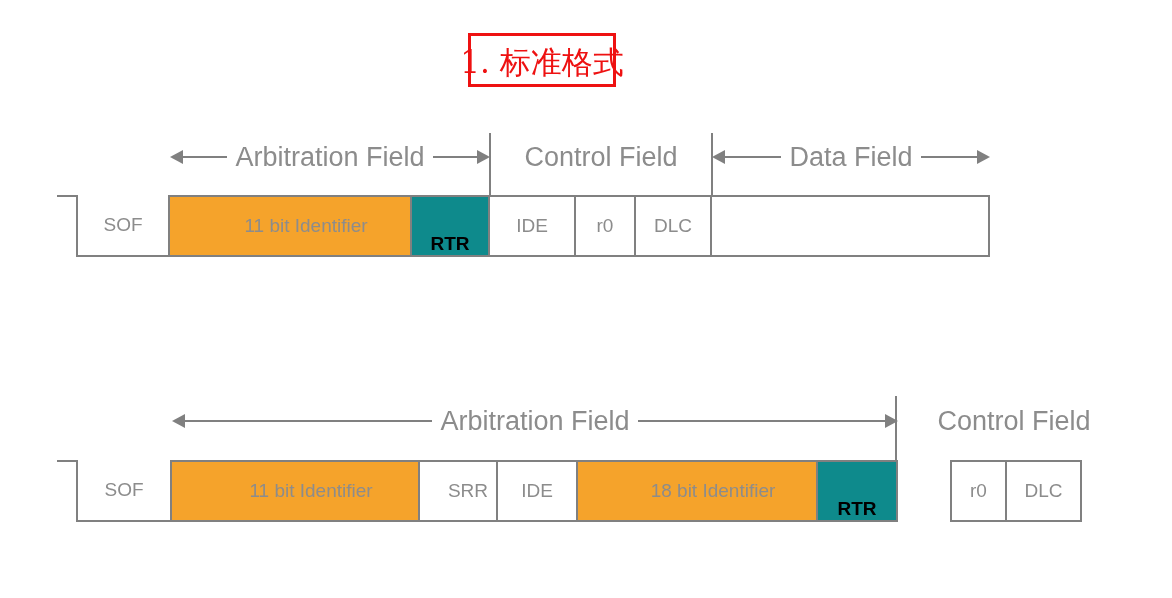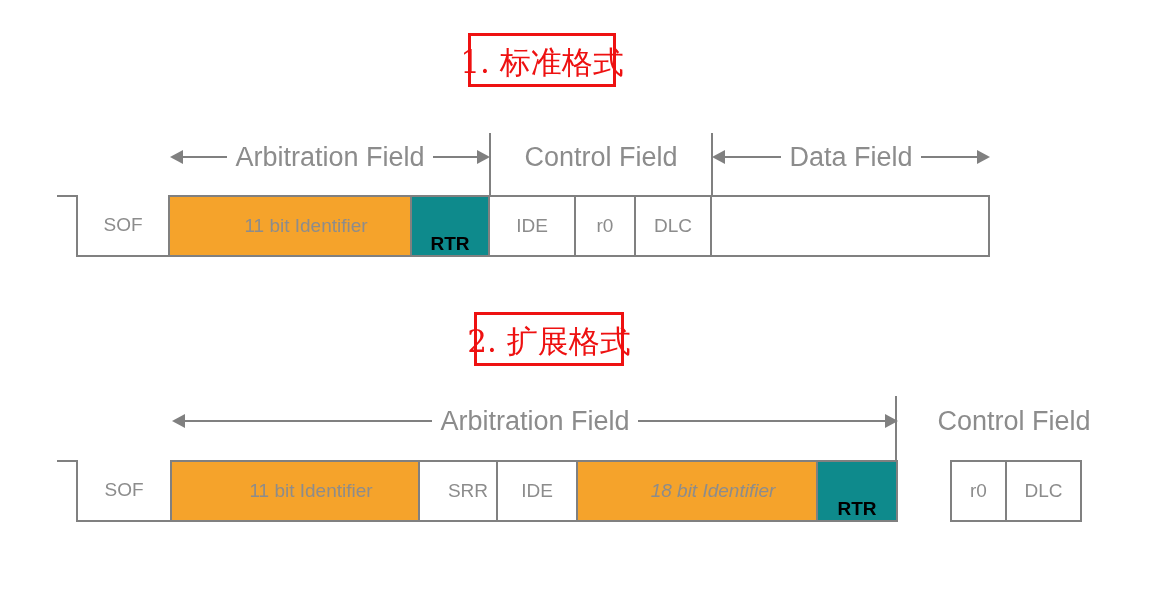--- a/index.html
+++ b/index.html
@@ -91,23 +91,20 @@
     <span>IDE</span>
   </div>
   <div class="cell" style="left:574px; top:195px; width:62px;">
     <span>r0</span>
   </div>
   <div class="cell" style="left:634px; top:195px; width:78px;">
     <span>DLC</span>
   </div>
   <div class="cell" style="left:710px; top:195px; width:280px;"></div>
 
-  <div class="title-box" style="left:474px; top:312px; width:150px; height:54px;">
-    <span>2. 扩展格式</span>
-  </div>
 
   <div class="flabel" style="left:172px; top:403px; width:726px;">
     <span class="ah l"></span>
     <span class="hline"></span>
     <span class="txt">Arbitration Field</span>
     <span class="hline"></span>
     <span class="ah r"></span>
   </div>
 
   <div class="flabel center" style="left:900px; top:403px; width:228px;">
@@ -123,21 +120,21 @@
   </div>
   <div class="cell orange" style="left:170px; top:460px; width:250px;">
     <span>11 bit Identifier</span>
   </div>
   <div class="cell" style="left:418px; top:460px; width:100px;">
     <span>SRR</span>
   </div>
   <div class="cell" style="left:496px; top:460px; width:82px;">
     <span>IDE</span>
   </div>
-  <div class="cell orange" style="left:576px; top:460px; width:242px;font-style:italic;">
+  <div class="cell orange" style="left:576px; top:460px; width:242px;">
     <span>18 bit Identifier</span>
   </div>
   <div class="cell teal" style="left:816px; top:460px; width:82px;">
     <span>RTR</span>
   </div>
   <div class="cell" style="left:950px; top:460px; width:57px;">
     <span>r0</span>
   </div>
   <div class="cell" style="left:1005px; top:460px; width:77px;">
     <span>DLC</span>

